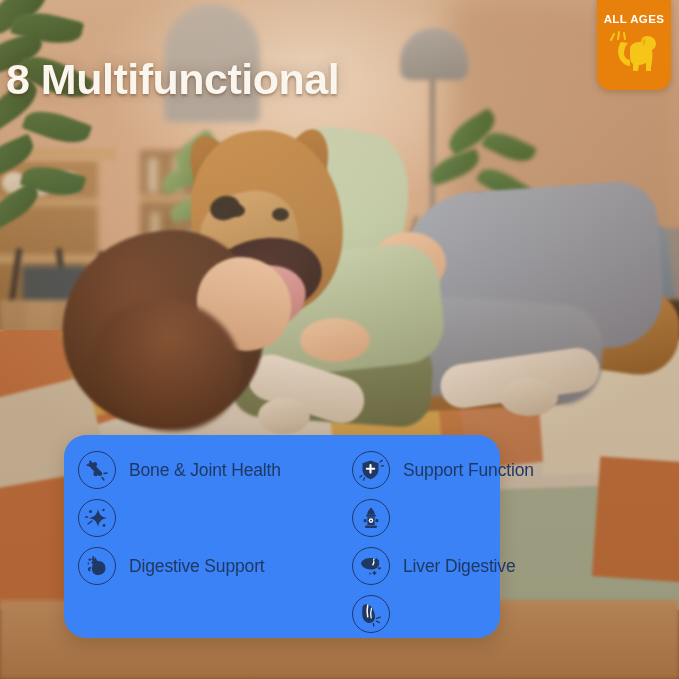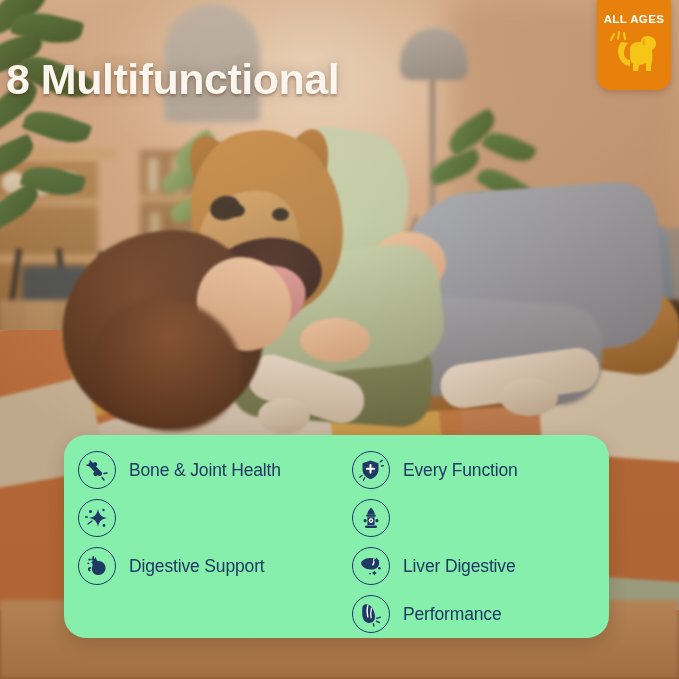--- a/index.html
+++ b/index.html
@@ -356,22 +356,22 @@
   }
   .badge-text {
     color:#ffffff; font-size:11.5px; font-weight:700;
     letter-spacing:.4px; white-space:nowrap;
     font-family:"Liberation Sans", sans-serif;
   }
   .badge-dog { margin-top:4px; }
 
   
   .card {
-    position:absolute; left:64px; top:435px; width:545px; height:203px;
-    background:#86efac;
+    position:absolute; left:64px; top:435px; width:436px; height:203px;
+    background:#3b82f6;
     border-radius:22px;
     box-shadow:0 6px 18px rgba(60,35,15,.20);
     padding:11px 0 8px 0;
   }
   .card-grid {
     display:grid;
     grid-template-columns:274px 277px;
     height:100%;
   }
   .col { display:flex; flex-direction:column; }
@@ -628,21 +628,21 @@
               <path d="M12.5 3.4 L20.5 6.2 L20.5 12.6 C20.5 17.4 17 20.8 12.5 22.2 C8 20.8 4.5 17.4 4.5 12.6 L4.5 6.2 Z" fill="#1F3864"></path>
               <path d="M12.5 8 L12.5 15.6 M8.8 11.8 L16.2 11.8" stroke="#FFFFFF" stroke-width="2.1" stroke-linecap="round"></path>
               <g stroke="#1F3864" stroke-width="1.3" stroke-linecap="round">
                 <line x1="22" y1="5" x2="24.3" y2="3.4"></line>
                 <line x1="23.4" y1="9" x2="25.6" y2="8.6"></line>
                 <line x1="4" y1="18.4" x2="1.8" y2="20.2"></line>
                 <line x1="6.6" y1="20.8" x2="5.4" y2="23.2"></line>
               </g>
             </svg>
           </span>
-          <span class="benefit-label">Every Function</span>
+          <span class="benefit-label">Support Function</span>
         </div>
 
         <div class="benefit">
           <span class="icon-circle">
             <svg width="26" height="26" viewBox="0 0 26 26">
               <path d="M13 2.6 C10.6 5 9.2 7.4 9.2 9.4 L16.8 9.4 C16.8 7.4 15.4 5 13 2.6 Z" fill="#1F3864"></path>
               <rect x="8.2" y="9.6" width="9.6" height="2.2" rx="1" fill="#1F3864"></rect>
               <path d="M9.4 12.2 L16.6 12.2 L16.6 20 L9.4 20 Z" fill="#1F3864"></path>
               <rect x="5.6" y="14" width="3" height="3.2" rx="1.3" fill="#1F3864"></rect>
               <rect x="17.4" y="14" width="3" height="3.2" rx="1.3" fill="#1F3864"></rect>
@@ -673,20 +673,19 @@
               <path d="M4.4 6.6 C4.4 4.6 6 3.2 8.2 3.2 C11 3.2 13.2 5 14.6 7.6 C16 10.2 17.2 13.4 17 16.6 C16.8 19.6 14.6 22 11.4 22 C8 22 5.4 19.4 4.6 16 C3.8 12.6 4.4 9 4.4 6.6 Z" fill="#1F3864"></path>
               <path d="M9.8 3.6 C9 7.4 8.8 12.4 9.8 16.4" stroke="#FFFFFF" stroke-width="1.5" fill="none"></path>
               <path d="M13.6 6.8 C12.6 10 12.4 13.8 13.2 17.4" stroke="#FFFFFF" stroke-width="1.2" fill="none"></path>
               <g stroke="#1F3864" stroke-width="1.4" stroke-linecap="round">
                 <line x1="18.6" y1="17.4" x2="22.4" y2="16.2"></line>
                 <line x1="18.4" y1="20.2" x2="21.4" y2="21.6"></line>
                 <line x1="15.4" y1="22.6" x2="15.8" y2="25"></line>
               </g>
             </svg>
           </span>
-          <span class="benefit-label">Performance</span>
         </div>
       </div>
 
     </div>
   </div>
 
 </div>
 
 </body></html>

